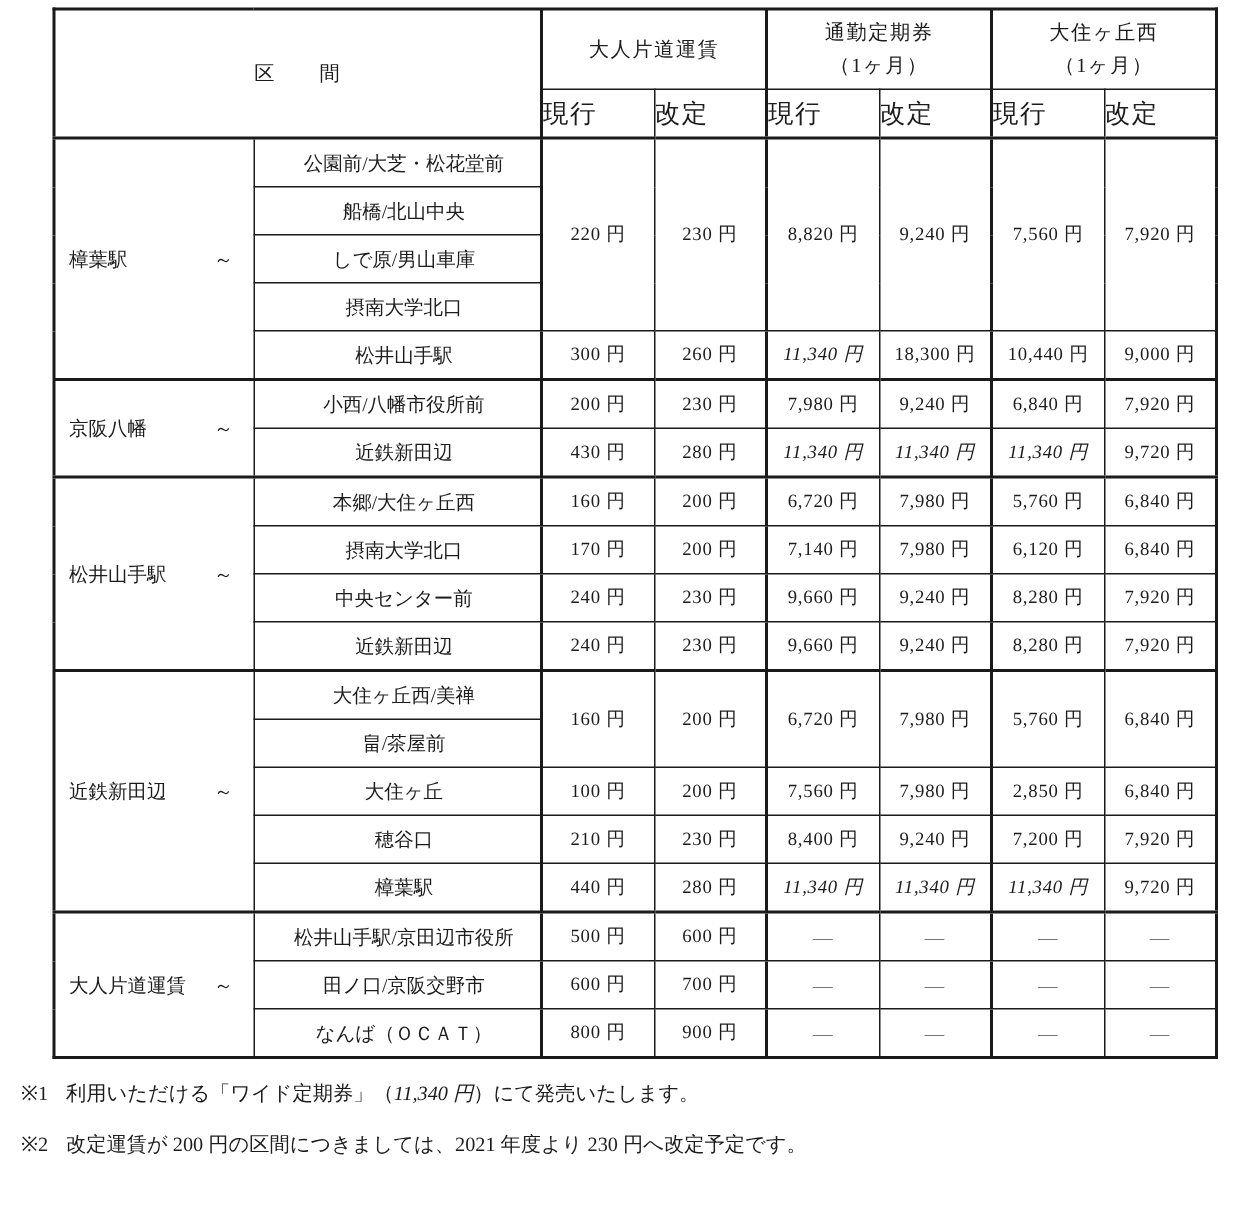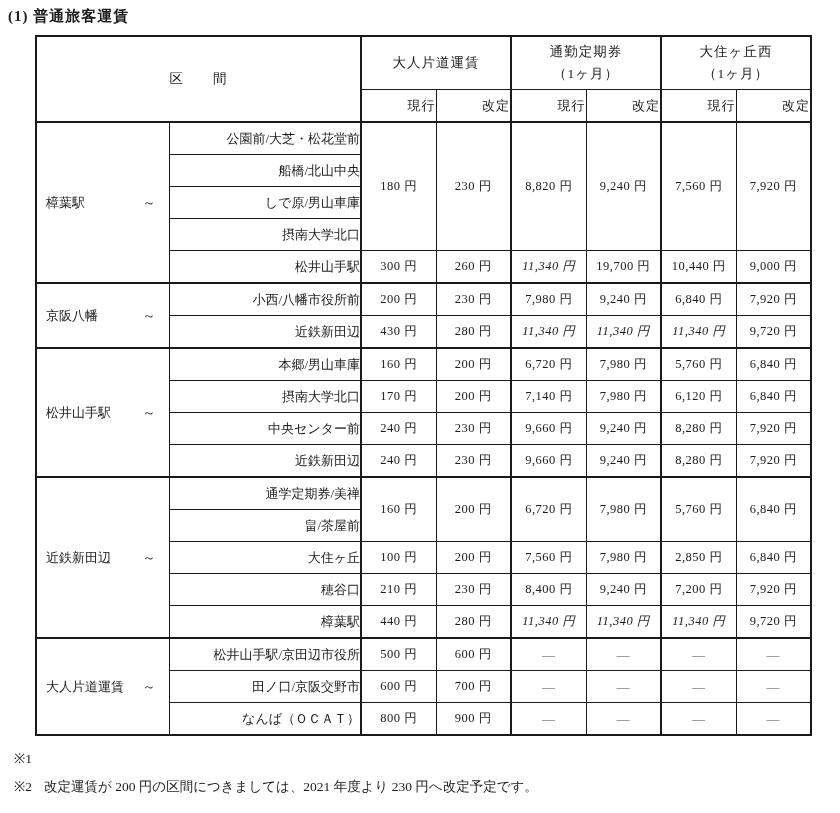--- a/index.html
+++ b/index.html
@@ -32,55 +32,54 @@
   .fare-table th { font-weight:normal; }
 
   
   col.c-station { width:133px; }
   col.c-dest    { width:192px; }
   col.c-fare    { width:75px; }
 
   
   thead tr.head-top th { height:52px; font-size:13.5px; letter-spacing:1px; text-align:center; }
   thead tr.head-top th .hline { line-height:1.6; }
-  thead tr.head-sub th { height:31px; font-size:13px; text-align:right; letter-spacing:1px; }
+  thead tr.head-sub th { height:31px; font-size:17px; text-align:left; letter-spacing:1px; }
   thead tr.head-sub th { border-bottom:2px solid #1a1a1a; }
   th.section-head { font-size:13.5px; letter-spacing:2px; }
 
   
   .thick-left { border-left:2px solid #1a1a1a !important; }
 
   
   tbody td { height:31px; font-size:13px; }
   tbody tr.group-start td { border-top:2px solid #1a1a1a; }
 
   td.station-cell { padding:0; }
   td.station-cell .st-wrap {
     display:flex; justify-content:space-between; align-items:center;
     padding:0 13px 0 9px; font-size:13px;
   }
-  td.dest-cell { text-align:right; padding-left:9px; font-size:13px; }
+  td.dest-cell { text-align:center; padding-left:9px; font-size:13px; }
   td.fare-cell { text-align:center; font-size:12.5px; letter-spacing:0.5px; }
   td.fare-cell.italic { font-style:italic; }
   td.fare-cell.dash { color:#6e6e6e; font-size:13px; }
 
   
   .notes { margin:12px 0 0 8px; font-size:13.5px; line-height:1.6; }
   .note-row { display:flex; margin-bottom:6px; }
   .note-marker { flex:0 0 30px; }
   .note-body { flex:1; }
   .note-line { margin-bottom:6px; }
   .note-italic { font-style:italic; }
 </style>
 </head>
 <body>
 
 <div class="page">
 
-  <div class="title">(1) 普通旅客運賃</div>
 
   <table class="fare-table">
     <colgroup>
       <col class="c-station">
         <col class="c-dest">
       <col class="c-fare">
         <col class="c-fare">
         <col class="c-fare">
       <col class="c-fare">
         <col class="c-fare">
@@ -112,42 +111,42 @@
     </thead>
     <tbody>
         <tr class="group-start">
           <td class="station-cell" rowspan="5">
             <div class="st-wrap">
               <span>樟葉駅</span>
               <span>～</span>
             </div>
           </td>
           <td class="dest-cell">公園前/大芝・松花堂前</td>
-          <td class="fare-cell thick-left" rowspan="4">180 円</td>
+          <td class="fare-cell thick-left" rowspan="4">220 円</td>
           <td class="fare-cell" rowspan="4">230 円</td>
           <td class="fare-cell thick-left" rowspan="4">8,820 円</td>
           <td class="fare-cell" rowspan="4">9,240 円</td>
           <td class="fare-cell thick-left" rowspan="4">7,560 円</td>
           <td class="fare-cell" rowspan="4">7,920 円</td>
         </tr>
         <tr>
           <td class="dest-cell">船橋/北山中央</td>
         </tr>
         <tr>
           <td class="dest-cell">しで原/男山車庫</td>
         </tr>
         <tr>
           <td class="dest-cell">摂南大学北口</td>
         </tr>
         <tr>
           <td class="dest-cell">松井山手駅</td>
           <td class="fare-cell thick-left">300 円</td>
           <td class="fare-cell">260 円</td>
           <td class="fare-cell thick-left italic">11,340 円</td>
-          <td class="fare-cell">19,700 円</td>
+          <td class="fare-cell">18,300 円</td>
           <td class="fare-cell thick-left">10,440 円</td>
           <td class="fare-cell">9,000 円</td>
         </tr>
         <tr class="group-start">
           <td class="station-cell" rowspan="2">
             <div class="st-wrap">
               <span>京阪八幡</span>
               <span>～</span>
             </div>
           </td>
@@ -168,21 +167,21 @@
           <td class="fare-cell thick-left italic">11,340 円</td>
           <td class="fare-cell">9,720 円</td>
         </tr>
         <tr class="group-start">
           <td class="station-cell" rowspan="4">
             <div class="st-wrap">
               <span>松井山手駅</span>
               <span>～</span>
             </div>
           </td>
-          <td class="dest-cell">本郷/男山車庫</td>
+          <td class="dest-cell">本郷/大住ヶ丘西</td>
           <td class="fare-cell thick-left">160 円</td>
           <td class="fare-cell">200 円</td>
           <td class="fare-cell thick-left">6,720 円</td>
           <td class="fare-cell">7,980 円</td>
           <td class="fare-cell thick-left">5,760 円</td>
           <td class="fare-cell">6,840 円</td>
         </tr>
         <tr>
           <td class="dest-cell">摂南大学北口</td>
           <td class="fare-cell thick-left">170 円</td>
@@ -210,21 +209,21 @@
           <td class="fare-cell thick-left">8,280 円</td>
           <td class="fare-cell">7,920 円</td>
         </tr>
         <tr class="group-start">
           <td class="station-cell" rowspan="5">
             <div class="st-wrap">
               <span>近鉄新田辺</span>
               <span>～</span>
             </div>
           </td>
-          <td class="dest-cell">通学定期券/美禅</td>
+          <td class="dest-cell">大住ヶ丘西/美禅</td>
           <td class="fare-cell thick-left" rowspan="2">160 円</td>
           <td class="fare-cell" rowspan="2">200 円</td>
           <td class="fare-cell thick-left" rowspan="2">6,720 円</td>
           <td class="fare-cell" rowspan="2">7,980 円</td>
           <td class="fare-cell thick-left" rowspan="2">5,760 円</td>
           <td class="fare-cell" rowspan="2">6,840 円</td>
         </tr>
         <tr>
           <td class="dest-cell">畠/茶屋前</td>
         </tr>
@@ -288,20 +287,21 @@
           <td class="fare-cell thick-left dash">―</td>
           <td class="fare-cell dash">―</td>
         </tr>
       </tbody>
   </table>
 
   <div class="notes">
     <div class="note-row">
       <div class="note-marker">※1</div>
       <div class="note-body">
+        <div class="note-line"><span>利用いただける「ワイド定期券」（</span><span class="note-italic">11,340 円</span><span>）にて発売いたします。</span></div>
       </div>
     </div>
     <div class="note-row">
       <div class="note-marker">※2</div>
       <div class="note-body">
         <div class="note-line">改定運賃が 200 円の区間につきましては、2021 年度より 230 円へ改定予定です。</div>
       </div>
     </div>
   </div>
 

